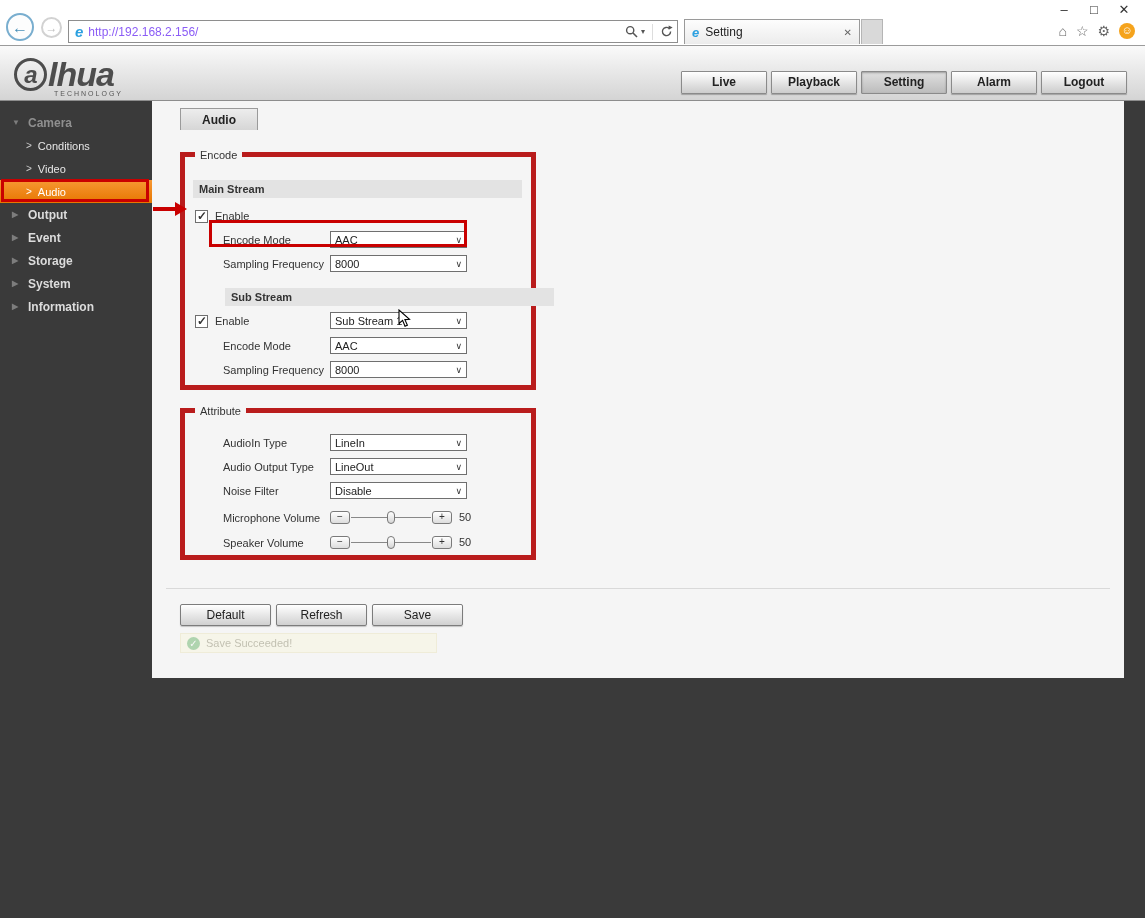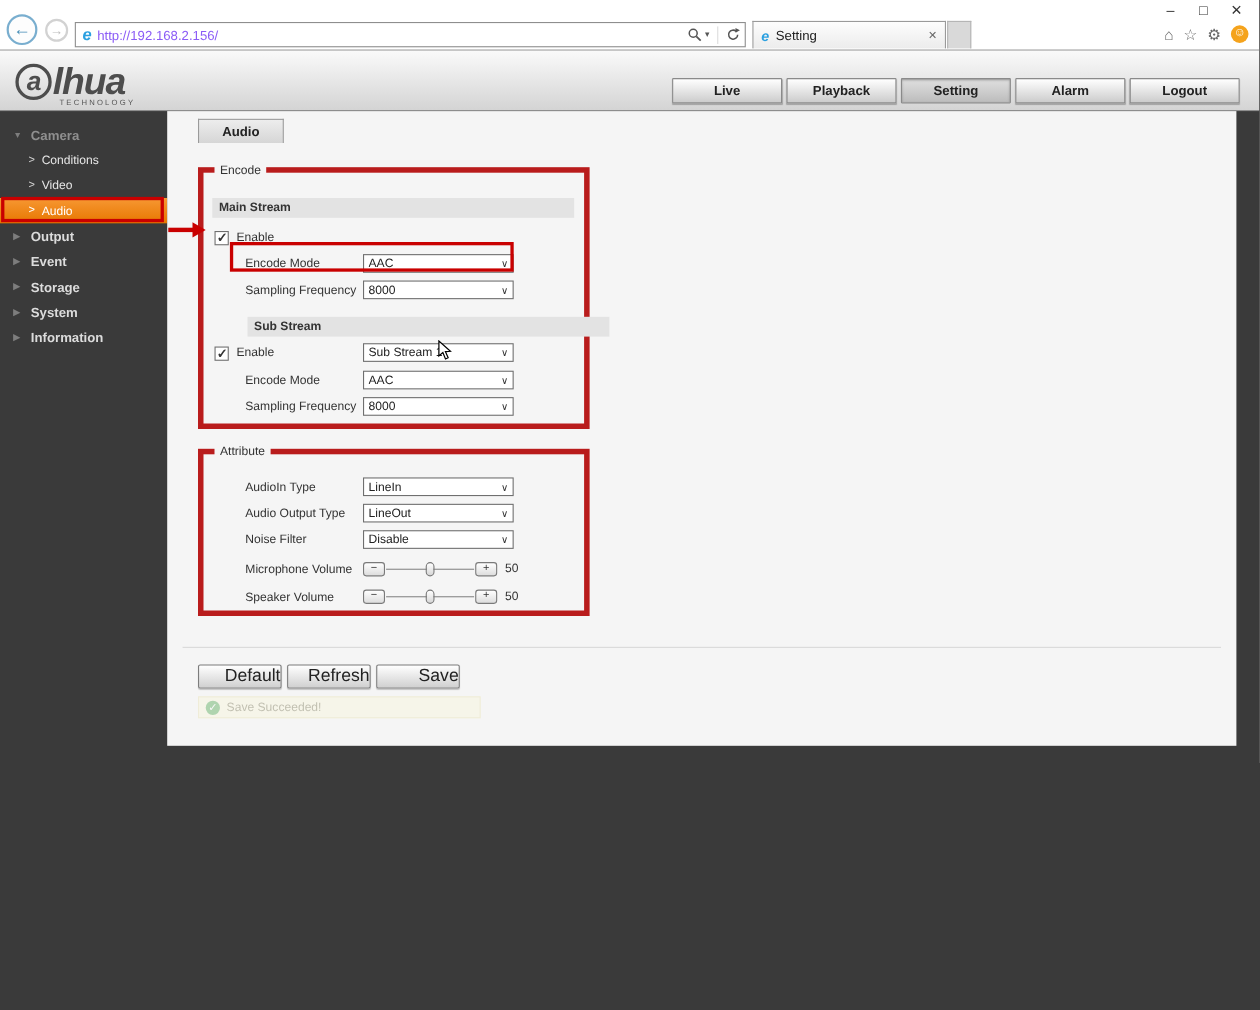--- a/index.html
+++ b/index.html
@@ -41,21 +41,21 @@
   
   .appheader { position:absolute; top:46px; left:0; right:0; height:55px;
                background:linear-gradient(#fafafa,#d4d4d4); border-bottom:1px solid #8d8d8d; }
   .logo { position:absolute; left:14px; top:9px; color:var(--brand-gray,#4d4d4d); }
   .logo-main { display:flex; align-items:center; font-weight:bold; font-style:italic;
                font-size:34px; letter-spacing:-1px; }
   .logo-a { width:33px; height:33px; border:3px solid var(--brand-gray,#4d4d4d); border-radius:50%;
             display:flex; align-items:center; justify-content:center; font-size:24px; margin-right:1px; }
   .tagline { font-size:7px; letter-spacing:2px; color:#555; margin:-4px 0 0 40px; }
   .topnav { position:absolute; right:18px; bottom:6px; display:flex; gap:4px; }
-  .nav-btn { width:100px; height:23px; background:linear-gradient(#ffffff,#cccccc);
+  .nav-btn { width:86px; height:23px; background:linear-gradient(#ffffff,#cccccc);
              border:1px solid #8a8a8a; border-radius:1px; font-size:12px; font-weight:bold;
              color:#222; text-align:center; line-height:21px; box-shadow:0 1px 1px rgba(0,0,0,.25);
              cursor:pointer; }
   .nav-btn.active { background:linear-gradient(#e0e0e0,#bcbcbc); box-shadow:inset 0 1px 2px rgba(0,0,0,.3); }
 
   
   .sidebar { position:absolute; left:0; top:101px; width:152px; bottom:0; padding-top:10px; }
   .side-group { height:23px; display:flex; align-items:center; padding-left:12px; gap:7px;
                 font-size:12px; font-weight:bold; color:#dcdcdc; cursor:pointer; }
   .side-group.dim { color:#8f8f8f; }
@@ -94,22 +94,22 @@
   .sl-btn { width:20px; height:13px; border:1px solid #7a7a7a; border-radius:3px;
             background:linear-gradient(#fff,#ddd); font-size:10px; line-height:10px; text-align:center;
             color:#333; cursor:pointer; }
   .sl-track { width:80px; height:13px; position:relative; margin:0 1px; }
   .sl-track::before { content:""; position:absolute; left:0; right:0; top:6px; height:1px; background:#888; }
   .sl-thumb { position:absolute; left:36px; top:0; width:8px; height:13px; border:1px solid #777;
               border-radius:4px; background:linear-gradient(#fff,#d6d6d6); cursor:pointer; }
   .sl-val { font-size:11px; color:#333; margin-left:7px; }
   .divider { position:absolute; left:14px; width:944px; top:487px; border-top:1px solid #d9d9d9; }
   .btnrow { position:absolute; left:28px; top:503px; display:flex; gap:5px; }
-  .pbtn { width:76px; height:22px; background:linear-gradient(#ffffff,#d0d0d0); border:1px solid #7c7c7c;
-          border-radius:2px; font-size:16px; color:#222; text-align:right; line-height:20px;
+  .pbtn { width:91px; height:22px; background:linear-gradient(#ffffff,#d0d0d0); border:1px solid #7c7c7c;
+          border-radius:2px; font-size:12px; color:#222; text-align:center; line-height:20px;
           box-shadow:0 1px 1px rgba(0,0,0,.2); cursor:pointer; }
   .toast { position:absolute; left:28px; top:532px; width:257px; height:20px; background:#faf6d8;
            border:1px solid #e6dfab; display:flex; align-items:center; gap:6px; padding:0 6px; opacity:.38; }
   .toast-check { width:13px; height:13px; border-radius:50%; background:var(--toast-green,#3fa03f);
            color:#fff; font-size:10px; line-height:13px; text-align:center; flex:0 0 13px; }
   .toast-text { font-size:11px; color:#6f6c45; }
 
   
   .ann-box { position:absolute; border:3px solid var(--annotation-red,#c90000); z-index:100; pointer-events:none; }
   .ann-audio { left:1px; top:179px; width:148px; height:23px; }

